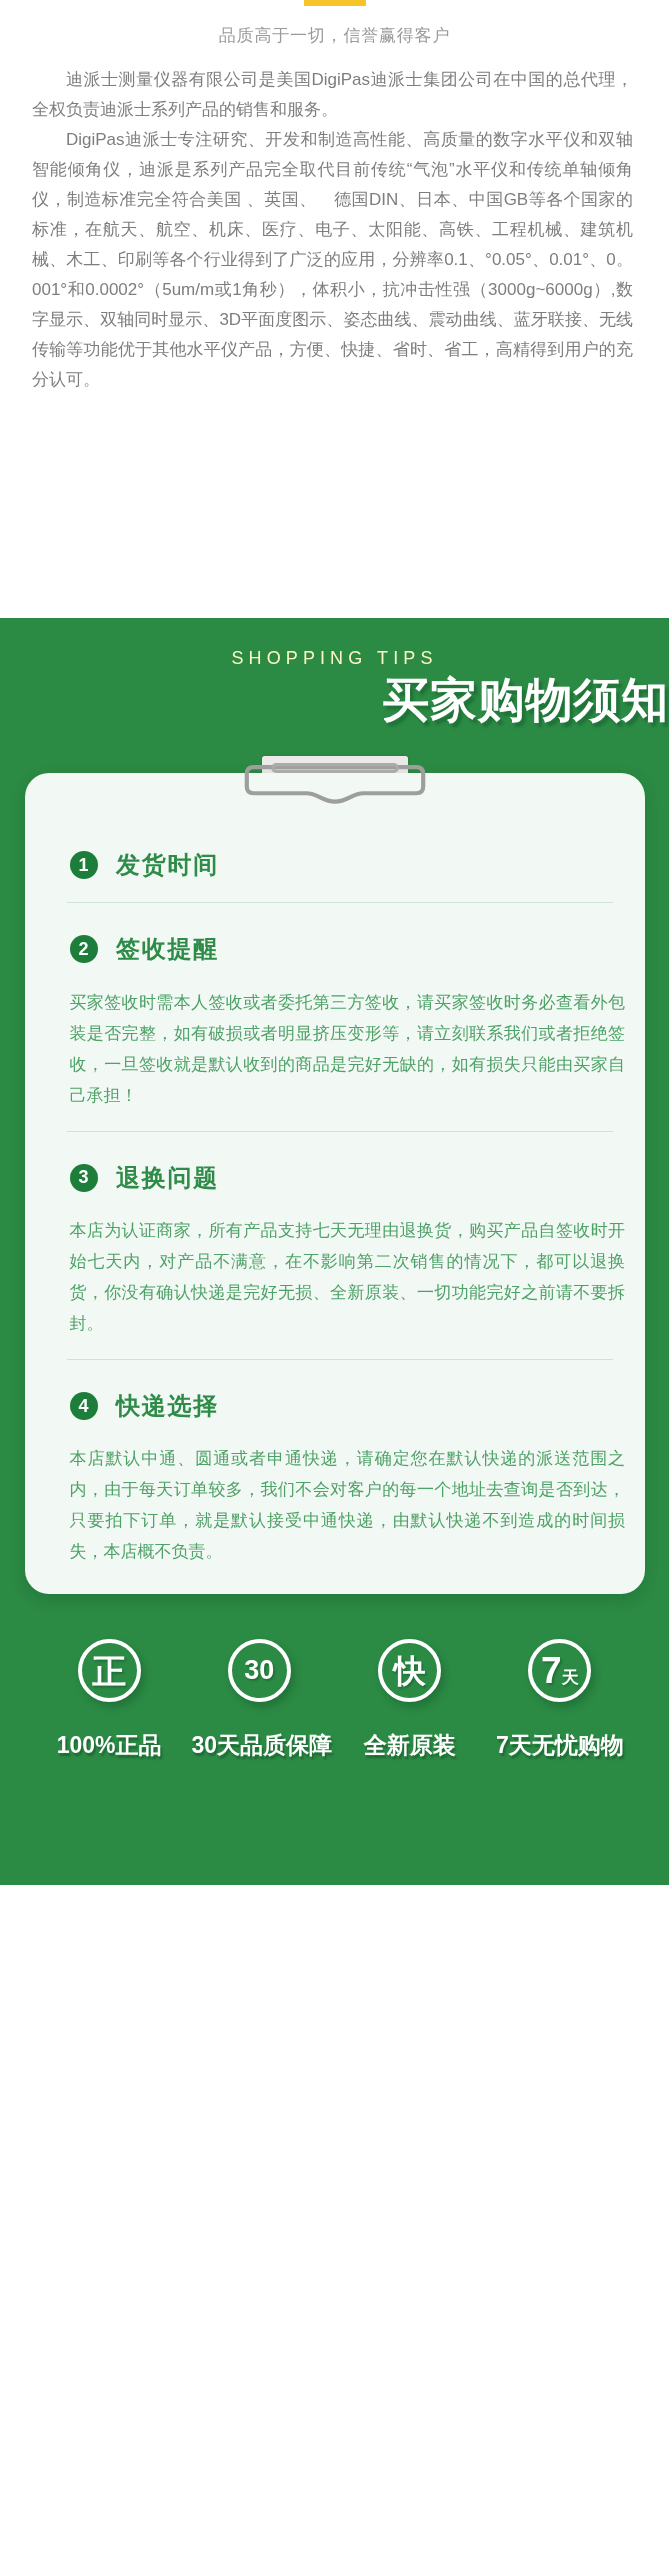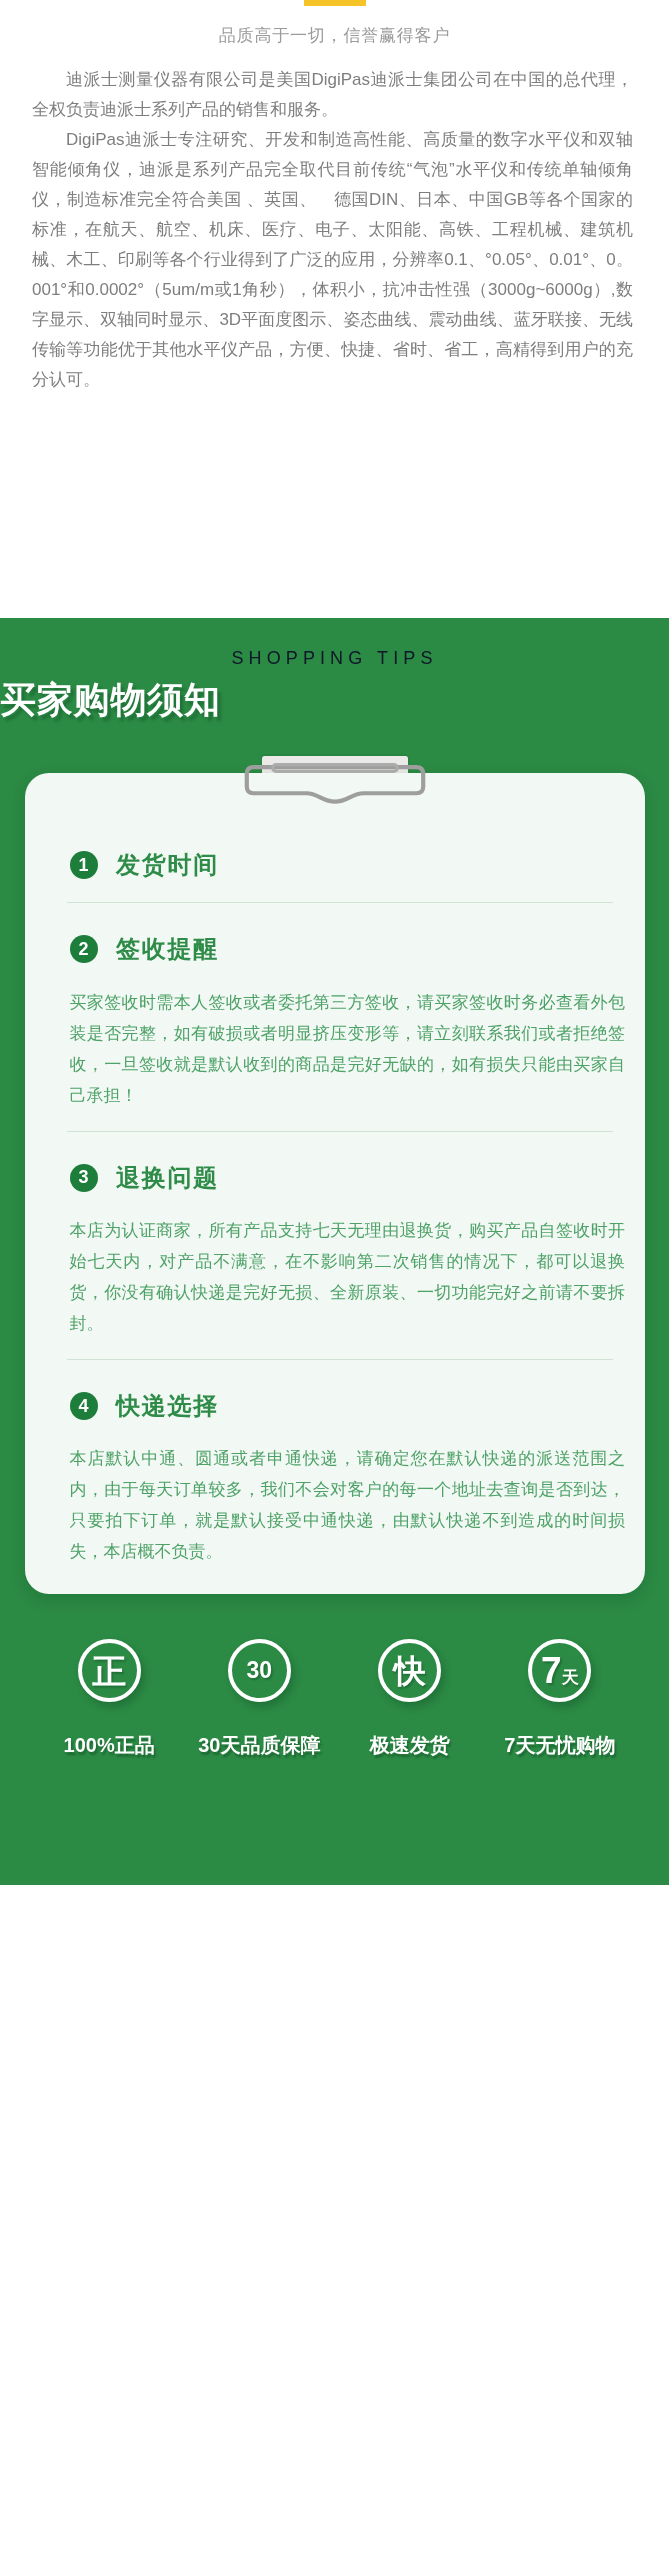--- a/index.html
+++ b/index.html
@@ -11,22 +11,22 @@
   .yellow-bar{width:62px;height:6px;background:#F5C428;margin:0 auto;}
   .tagline{margin:21px 0 0 0;font-size:17px;line-height:18.6px;font-weight:400;
            color:#9B9B9B;text-align:center;letter-spacing:0.8px;}
   .intro-text{margin:19.5px 36px 0 32px;color:#7E7E7E;font-size:17px;line-height:30px;
               text-align:justify;}
   .intro-text p{margin:0;text-indent:2em;}
 
   
   .green{height:1267px;box-sizing:border-box;background:#2B8A44;overflow:hidden;}
   .eyebrow{padding-top:30.5px;height:18.6px;text-align:center;font-size:18px;line-height:18.6px;
-           letter-spacing:5.1px;color:#0f172a;}
-  .notice-title{margin:5.1px 0 0 0;height:56px;text-align:left;font-size:36px;line-height:56px;
+           letter-spacing:5.1px;color:#fef9c3;}
+  .notice-title{margin:5.1px 0 0 0;height:56px;text-align:right;font-size:47px;line-height:56px;
                 font-weight:bold;color:#ffffff;letter-spacing:0.8px;
                 text-shadow:3.4px 4.2px 2.5px rgba(20,85,42,.45);}
 
   .card-wrap{position:relative;margin-top:45px;}
   .clip-tab{position:absolute;top:-17px;left:50%;transform:translateX(-50%);
             width:146px;height:25.4px;background:#ECEAE8;border-radius:2.5px;
             box-shadow:0 0.8px 2.5px rgba(0,0,0,.18);z-index:0;}
   .clip-wire{position:absolute;top:-10.2px;left:50%;transform:translateX(-50%);z-index:2;}
   .card{position:relative;z-index:1;width:620px;margin:0 auto;box-sizing:border-box;
         background:#F2F8F4;border-radius:24px;padding:75px 16px 27px 45px;
@@ -44,21 +44,21 @@
   
   .badge-row{display:flex;justify-content:space-around;padding:0 34px;margin-top:45px;}
   .badge-col{width:136px;text-align:center;}
   .badge-circle{width:63px;height:63px;box-sizing:border-box;border:4.2px solid #ffffff;
                 border-radius:50%;margin:0 auto;display:flex;align-items:center;
                 justify-content:center;box-shadow:3.4px 5.1px 7.6px rgba(17,75,37,.35);}
   .badge-text{display:flex;align-items:baseline;color:#ffffff;font-weight:bold;
               text-shadow:1.7px 1.7px 1.7px rgba(17,75,37,.4);}
   .badge-glyph{font-size:34px;line-height:1;}
   .badge-glyph-small{font-size:17px;line-height:1;}
-  .badge-label{margin-top:30.5px;font-size:20px;line-height:24px;font-weight:bold;color:#ffffff;
+  .badge-label{margin-top:30.5px;font-size:23px;line-height:24px;font-weight:bold;color:#ffffff;
                text-shadow:1.7px 2.5px 1.7px rgba(20,80,40,.55);white-space:nowrap;}
 
   .bottom-space{height:818px;background:#ffffff;}
 </style>
 </head>
 <body>
 
 <div class="page">
 
   <section class="intro">
@@ -132,35 +132,35 @@
               <span class="badge-glyph">正</span>
               <span class="badge-glyph-small"></span>
             </span>
         </div>
         <div class="badge-label">100%正品</div>
       </div>
 
       <div class="badge-col">
         <div class="badge-circle">
           <span class="badge-text">
-              <span class="badge-glyph" style="font-size:23px;">30</span>
+              <span class="badge-glyph" style="font-size:27px;">30</span>
               <span class="badge-glyph-small"></span>
             </span>
         </div>
         <div class="badge-label">30天品质保障</div>
       </div>
 
       <div class="badge-col">
         <div class="badge-circle">
           <span class="badge-text">
               <span class="badge-glyph" style="font-size:32px;">快</span>
               <span class="badge-glyph-small"></span>
             </span>
         </div>
-        <div class="badge-label">极速发货</div>
+        <div class="badge-label">全新原装</div>
       </div>
 
       <div class="badge-col">
         <div class="badge-circle">
           <span class="badge-text">
               <span class="badge-glyph" style="font-size:37px;">7</span>
               <span class="badge-glyph-small">天</span>
             </span>
         </div>
         <div class="badge-label">7天无忧购物</div>

